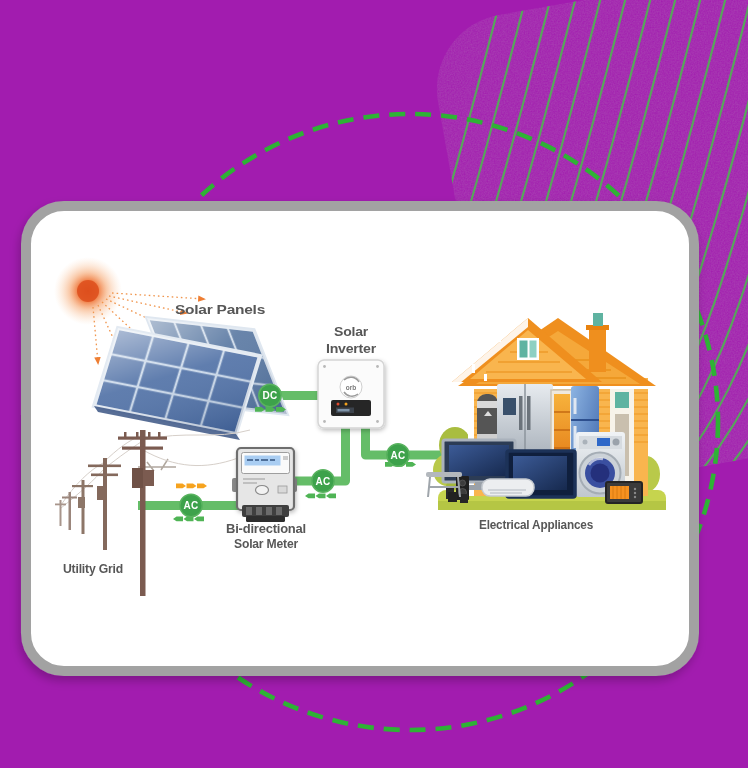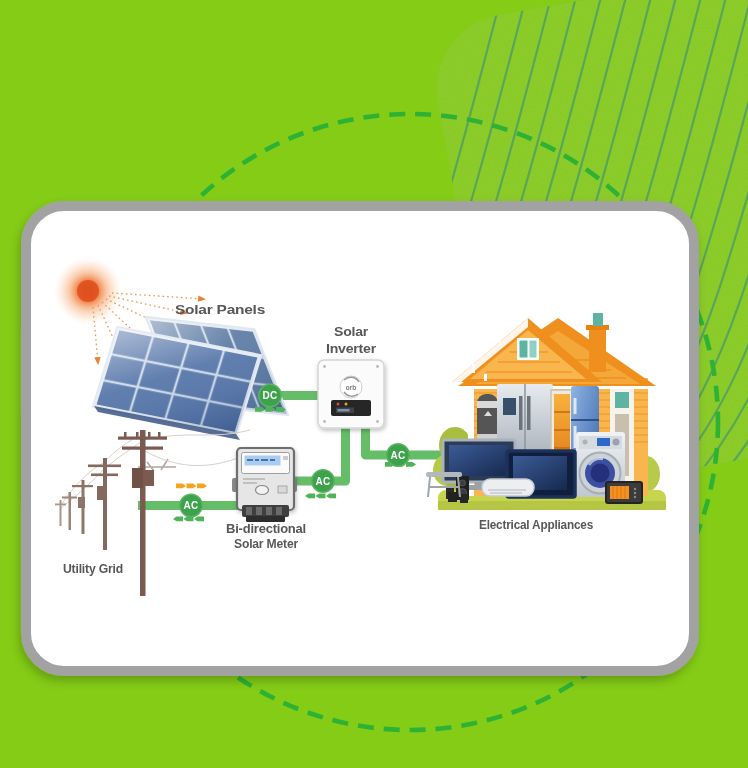--- a/index.html
+++ b/index.html
@@ -1,16 +1,16 @@
 <!DOCTYPE html>
 <html><head>
 <meta charset="utf-8">
 <style>
   html,body{margin:0;padding:0;background:#ffffff;}
-  .stage{position:relative;width:748px;height:768px;overflow:hidden;background:#84cc16;}
+  .stage{position:relative;width:748px;height:768px;overflow:hidden;background:#a21caf;}
   svg{display:block;}
   text{font-family:"Liberation Sans","DejaVu Sans",sans-serif;}
   .lbl{font-weight:700;font-size:12.5px;fill:#575757;letter-spacing:-0.2px;}
   .badge-txt{font-weight:700;font-size:10px;fill:#ffffff;letter-spacing:0.3px;}
   .logo-txt{font-weight:700;font-size:6.5px;fill:#7a7a7a;}
 </style>
 </head>
 <body>
 
 <div class="stage">

